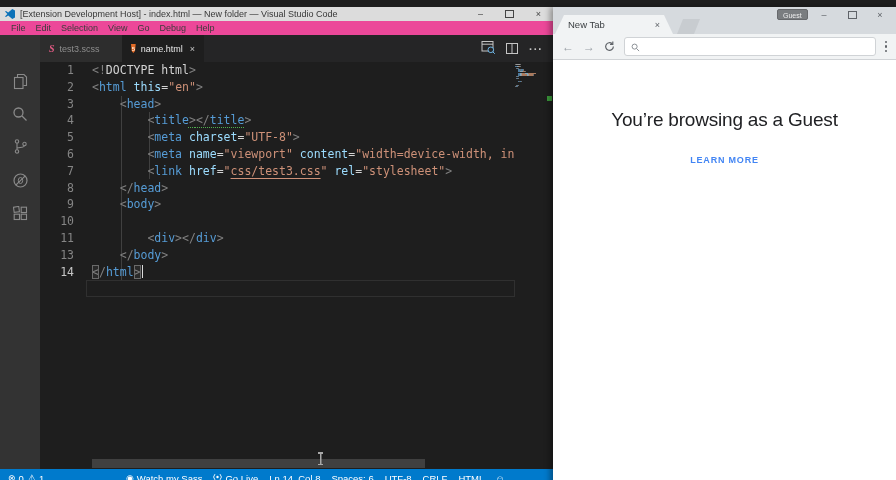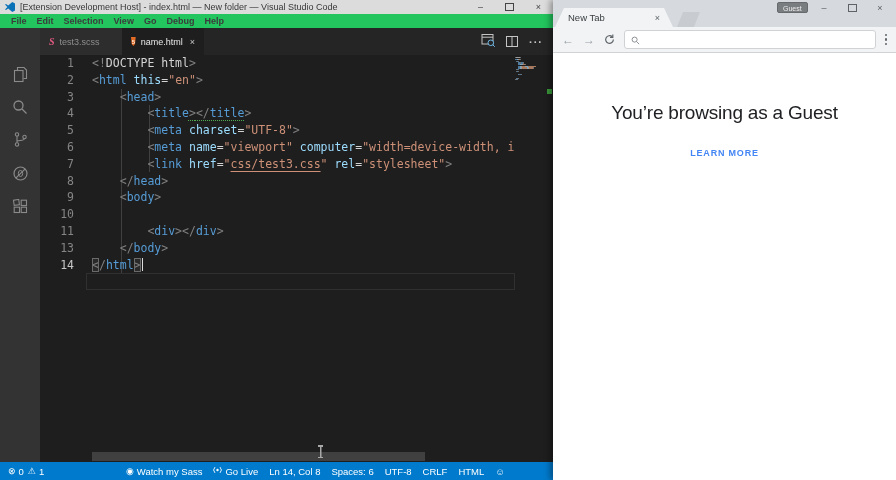--- a/index.html
+++ b/index.html
@@ -1,29 +1,29 @@
 <!DOCTYPE html>
 <html><head>
 <meta charset="utf-8">
 <style>
   html,body{margin:0;padding:0;background:#000;}
   .screen{position:relative;width:896px;height:480px;overflow:hidden;background:#1e1e1e;
           font-family:"Liberation Sans",sans-serif;-webkit-font-smoothing:antialiased;}
-  .abs{position:absolute;}
+  .abs{position:absolute;margin-top:7px;}
 
   
   .vs-titlebar{left:0;top:0;width:553px;height:14px;background:#dcdcdc;display:flex;align-items:center;
                font-size:9px;color:#383838;}
   .vs-logo{margin:0 5px 0 5px;display:flex;}
   .vs-controls{position:absolute;right:0;top:0;height:14px;display:flex;}
   .vs-controls .wc{width:29px;height:14px;display:flex;align-items:center;justify-content:center;color:#444;font-size:9px;}
   .wc .maxbox{width:7px;height:6px;border:1px solid #444;display:block;}
 
-  .vs-menubar{left:0;top:14px;width:553px;height:14px;background:#22c55e;display:flex;align-items:center;
-              padding-left:6px;font-size:9px;color:#3c3c3c;font-weight:bold;}
+  .vs-menubar{left:0;top:14px;width:553px;height:14px;background:#ec4899;display:flex;align-items:center;
+              padding-left:6px;font-size:9px;color:#3c3c3c;}
   .vs-menubar span{padding:0 5px;}
 
   .activitybar{left:0;top:28px;width:40px;height:434px;background:#333333;}
   .ab-icon{position:absolute;left:11px;width:18px;height:18px;display:flex;align-items:center;justify-content:center;}
 
   .tabbar{left:40px;top:28px;width:513px;height:27px;background:#252526;display:flex;align-items:stretch;}
   .tab{display:flex;align-items:center;padding:0 9px;font-size:9px;width:64px;}
   .tab1{background:#2d2d2d;color:#8e8e8e;}
   .tab2{background:#1e1e1e;color:#e8e8e8;}
   .tab .ticon{margin-right:5px;}
@@ -202,21 +202,21 @@
   <div class="abs editor">
     <div class="indent-guide g1"></div>
     <div class="indent-guide g2"></div>
     <div class="current-line"></div>
     <div class="code" id="code-lines">
         <div class="cl"><span class="ln">1</span><span class="ct"><span class="p">&lt;!</span><span class="w">DOCTYPE html</span><span class="p">&gt;</span></span></div>
         <div class="cl"><span class="ln">2</span><span class="ct"><span class="p">&lt;</span><span class="t">html</span><span class="w"> </span><span class="a">this</span><span class="w">=</span><span class="s">"en"</span><span class="p">&gt;</span></span></div>
         <div class="cl"><span class="ln">3</span><span class="ct"><span class="w">    </span><span class="p">&lt;</span><span class="t">head</span><span class="p">&gt;</span></span></div>
         <div class="cl"><span class="ln">4</span><span class="ct"><span class="w">        </span><span class="p">&lt;</span><span class="t">title</span><span class="p sq">&gt;</span><span class="p sq">&lt;/</span><span class="t sq">title</span><span class="p">&gt;</span></span></div>
         <div class="cl"><span class="ln">5</span><span class="ct"><span class="w">        </span><span class="p">&lt;</span><span class="t">meta</span><span class="w"> </span><span class="a">charset</span><span class="w">=</span><span class="s">"UTF-8"</span><span class="p">&gt;</span></span></div>
-        <div class="cl"><span class="ln">6</span><span class="ct"><span class="w">        </span><span class="p">&lt;</span><span class="t">meta</span><span class="w"> </span><span class="a">name</span><span class="w">=</span><span class="s">"viewport"</span><span class="w"> </span><span class="a">computer</span><span class="w">=</span><span class="s">"width=device-width, in</span></span></div>
+        <div class="cl"><span class="ln">6</span><span class="ct"><span class="w">        </span><span class="p">&lt;</span><span class="t">meta</span><span class="w"> </span><span class="a">name</span><span class="w">=</span><span class="s">"viewport"</span><span class="w"> </span><span class="a">content</span><span class="w">=</span><span class="s">"width=device-width, in</span></span></div>
         <div class="cl"><span class="ln">7</span><span class="ct"><span class="w">        </span><span class="p">&lt;</span><span class="t">link</span><span class="w"> </span><span class="a">href</span><span class="w">=</span><span class="s">"</span><span class="s lnk">css/test3.css</span><span class="s">"</span><span class="w"> </span><span class="a">rel</span><span class="w">=</span><span class="s">"stylesheet"</span><span class="p">&gt;</span></span></div>
         <div class="cl"><span class="ln">8</span><span class="ct"><span class="w">    </span><span class="p">&lt;/</span><span class="t">head</span><span class="p">&gt;</span></span></div>
         <div class="cl"><span class="ln">9</span><span class="ct"><span class="w">    </span><span class="p">&lt;</span><span class="t">body</span><span class="p">&gt;</span></span></div>
         <div class="cl"><span class="ln">10</span><span class="ct"></span></div>
         <div class="cl"><span class="ln">11</span><span class="ct"><span class="w">        </span><span class="p">&lt;</span><span class="t">div</span><span class="p">&gt;</span><span class="p">&lt;/</span><span class="t">div</span><span class="p">&gt;</span></span></div>
         <div class="cl"><span class="ln">13</span><span class="ct"><span class="w">    </span><span class="p">&lt;/</span><span class="t">body</span><span class="p">&gt;</span></span></div>
         <div class="cl"><span class="ln on">14</span><span class="ct"><span class="p bm">&lt;</span><span class="p">/</span><span class="t">html</span><span class="p bm">&gt;</span><span class="cursor"></span></span></div>
       </div>
     <div class="minimap" id="minimap">
         <div class="mm-row">

